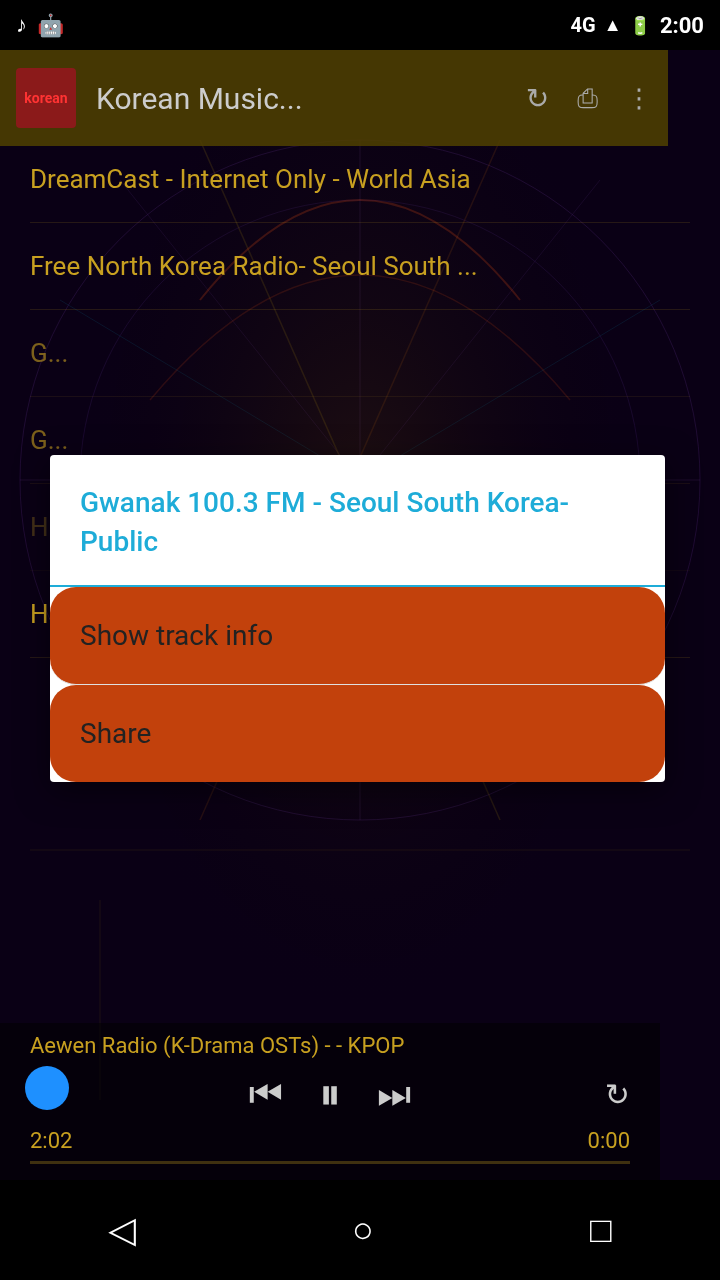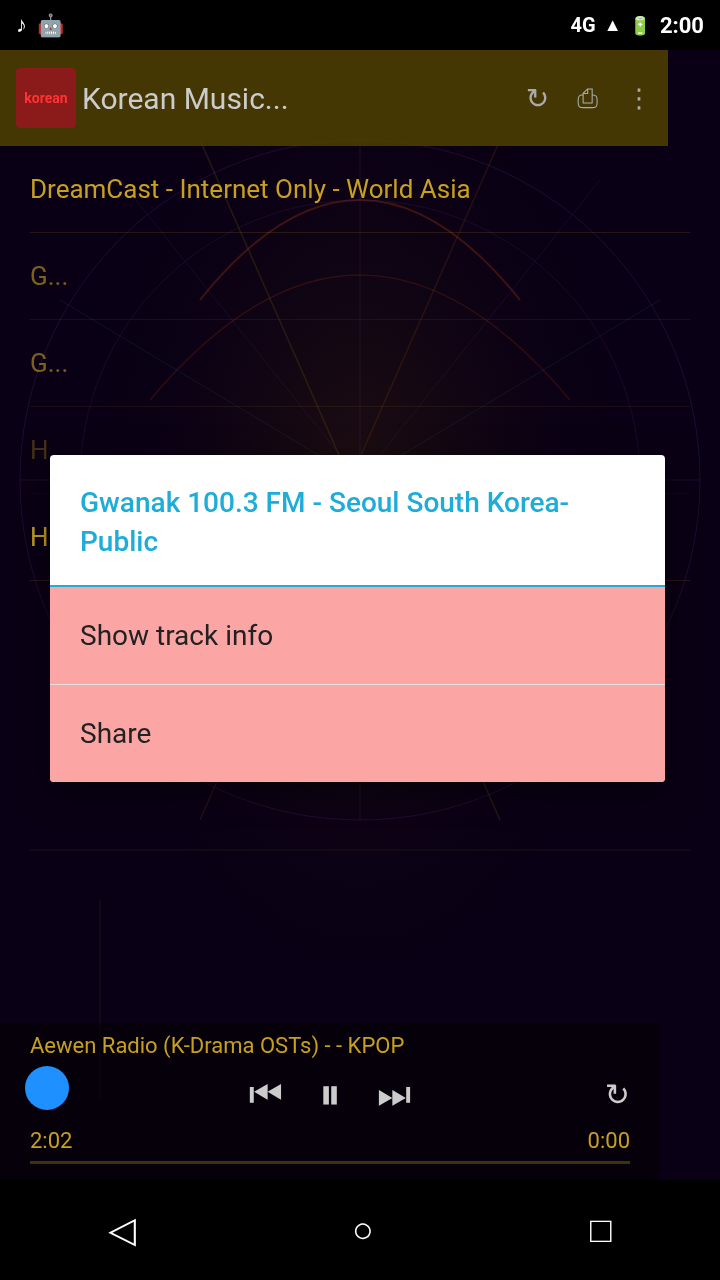--- a/index.html
+++ b/index.html
@@ -68,21 +68,21 @@
     .app-logo-inner {
       text-align: center;
       line-height: 1.2;
       color: #ff3333;
       font-size: 14px;
       font-weight: bold;
     }
     .app-title {
       color: #ccc;
       font-size: 30px;
-      margin-left: 6px;
+      margin-left: 20px;
       flex: 1;
     }
     .app-bar-actions {
       display: flex;
       gap: 28px;
       align-items: center;
     }
     .app-bar-icon {
       color: #aaa;
       font-size: 28px;
@@ -200,21 +200,22 @@
       font-size: 28px;
       font-weight: 500;
       line-height: 1.4;
     }
     .context-menu-item {
       padding: 32px 30px;
       font-size: 28px;
       color: #222;
       border-bottom: 1px solid #e0e0e0;
       cursor: pointer;
-      background: #fca5a5;
+      background: #c2410c;
+      border-radius: 26px;
     }
     .context-menu-item:last-child {
       border-bottom: none;
     }
   </style>
 </head>
 <body>
 
 <div class="bg-content">
 
@@ -268,22 +269,23 @@
     <div class="app-logo-inner">korean</div>
   </div>
   <span class="app-title">Korean Music...</span>
   <div class="app-bar-actions">
     <span class="app-bar-icon">↻</span>
     <span class="app-bar-icon" style="font-size:26px;">⎙</span>
     <span class="app-bar-icon" style="font-size:26px;">⋮</span>
   </div>
 </div>
 
-<div class="radio-list" style="position:absolute;top:146px;left:0;width:720px;padding:0 30px;z-index:50;">
+<div class="radio-list" style="position:absolute;top:136px;left:0;width:720px;padding:0 30px;z-index:50;">
   <div class="radio-item">DreamCast  - Internet Only - World Asia</div>
+  <div class="radio-item">Free North Korea Radio- Seoul South ...</div>
   <div class="radio-item dimmed">G...</div>
   <div class="radio-item dimmed">G...</div>
   <div class="radio-item dimmed" style="opacity:0.3">H...</div>
   <div class="radio-item">Happyday Newage Radio COOOOL - I...</div>
 </div>
 
 <div class="player-bar" style="position:absolute;bottom:100px;left:0;width:660px;padding:10px 30px 16px;background:rgba(0,0,0,0.5);z-index:50;">
   <div class="player-station">Aewen Radio (K-Drama OSTs)  -  -  KPOP</div>
   <div style="display:flex;align-items:center;justify-content:space-between;margin-top:10px;">
     <span style="color:#ccc;font-size:30px;">⇌</span>

